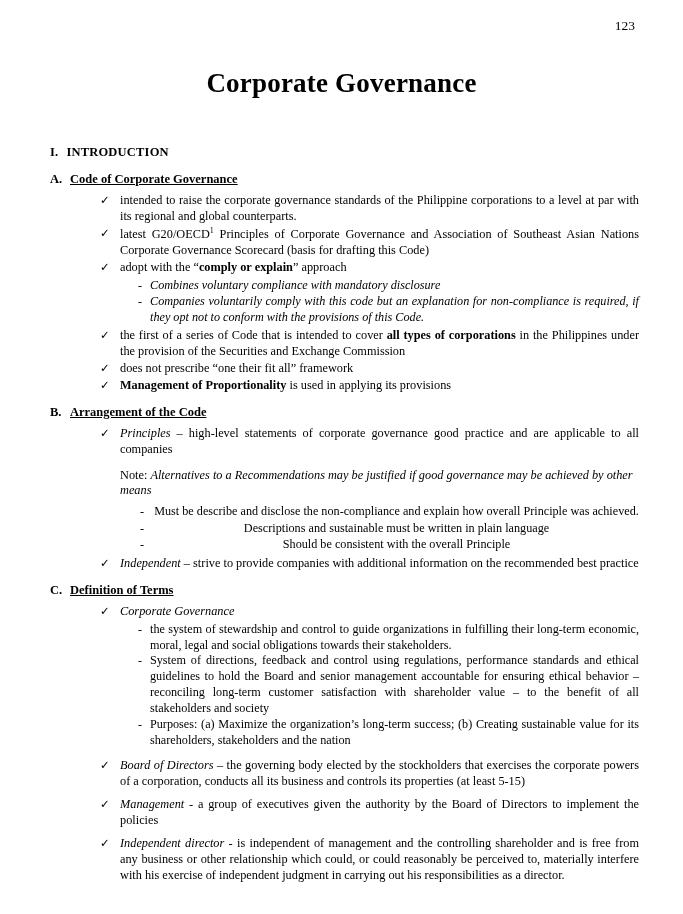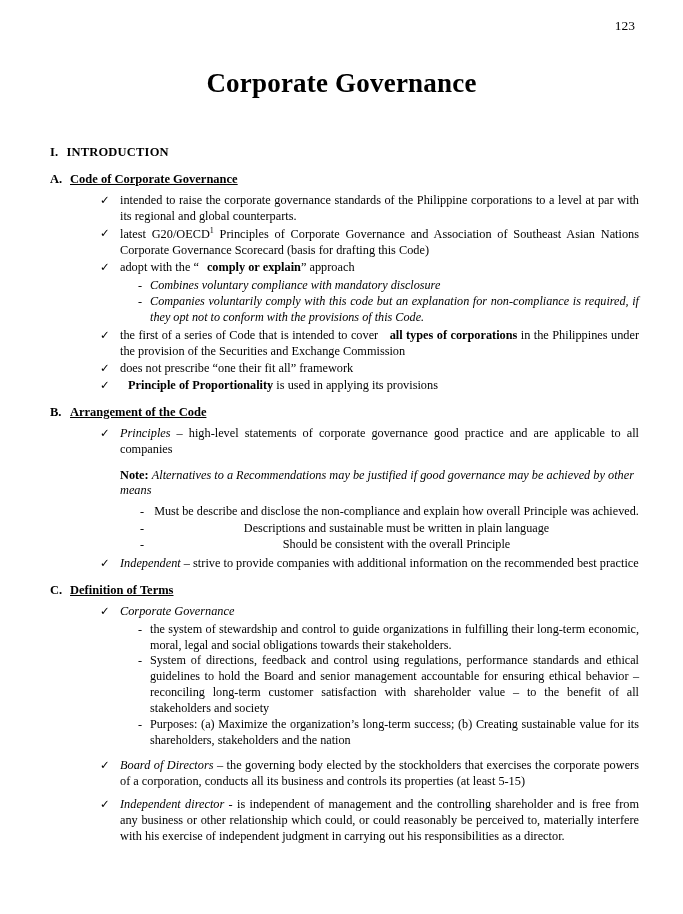--- a/index.html
+++ b/index.html
@@ -95,27 +95,27 @@
     line-height: 1.30;
     text-align: justify;
   }
   .dash-list > li::before {
     content: "-";
     position: absolute;
     left: 2px;
     top: 0;
   }
   .italic { font-style: italic; }
-  .bold { font-weight: bold; margin-left: 8px; }
+  .bold { font-weight: bold; }
   .note {
     margin: 10px 0 4px 76px;
     font-size: 12.3px;
     line-height: 1.3;
   }
-  .note .note-label { font-weight: bold; }
+  .note .note-label { font-weight: normal; }
   .note-sub {
     list-style: none;
     margin: 4px 0 4px 0;
     padding: 0;
   }
   .note-sub > li {
     position: relative;
     padding-left: 14px;
     margin-left: 20px;
     font-size: 12.2px;
@@ -154,21 +154,21 @@
       <li><span>latest G20/OECD</span><sup>1</sup><span> Principles of Corporate Governance and Association of Southeast Asian Nations Corporate Governance Scorecard (basis for drafting this Code)</span></li>
       <li>
         <span>adopt with the “</span><span class="bold">comply or explain</span><span>” approach</span>
         <ul class="dash-list">
           <li class="italic">Combines voluntary compliance with mandatory disclosure</li>
           <li class="italic">Companies voluntarily comply with this code but an explanation for non-compliance is required, if they opt not to conform with the provisions of this Code.</li>
         </ul>
       </li>
       <li><span>the first of a series of Code that is intended to cover </span><span class="bold">all types of corporations</span><span> in the Philippines under the provision of the Securities and Exchange Commission</span></li>
       <li>does not prescribe “one their fit all” framework</li>
-      <li><span class="bold">Principle of Proportionality</span><span> is used in applying its provisions</span></li>
+      <li><span class="bold">Management of Proportionality</span><span> is used in applying its provisions</span></li>
     </ul>
   </div>
 
   <div class="lettered">
     <span class="letter">B.</span>
     <span class="heading">Arrangement of the Code</span>
   </div>
 
   <div class="block">
     <ul class="checks">
@@ -199,18 +199,19 @@
     <ul class="checks">
       <li>
         <span class="italic">Corporate Governance</span>
         <ul class="dash-list">
           <li>the system of stewardship and control to guide organizations in fulfilling their long-term economic, moral, legal and social obligations towards their stakeholders.</li>
           <li>System of directions, feedback and control using regulations, performance standards and ethical guidelines to hold the Board and senior management accountable for ensuring ethical behavior – reconciling long-term customer satisfaction with shareholder value – to the benefit of all stakeholders and society</li>
           <li>Purposes: (a) Maximize the organization’s long-term success; (b) Creating sustainable value for its shareholders, stakeholders and the nation</li>
         </ul>
       </li>
       <li style="margin-top:9px"><span class="italic">Board of Directors</span><span> – the governing body elected by the stockholders that exercises the corporate powers of a corporation, conducts all its business and controls its properties (at least 5-15)</span></li>
+      <li style="margin-top:7px"><span class="italic">Management</span><span> - a group of executives given the authority by the Board of Directors to implement the policies</span></li>
       <li style="margin-top:7px"><span class="italic">Independent director</span><span> - is independent of management and the controlling shareholder and is free from any business or other relationship which could, or could reasonably be perceived to, materially interfere with his exercise of independent judgment in carrying out his responsibilities as a director.</span></li>
 
     </ul>
   </div>
 
 </div>
 
 </body></html>

